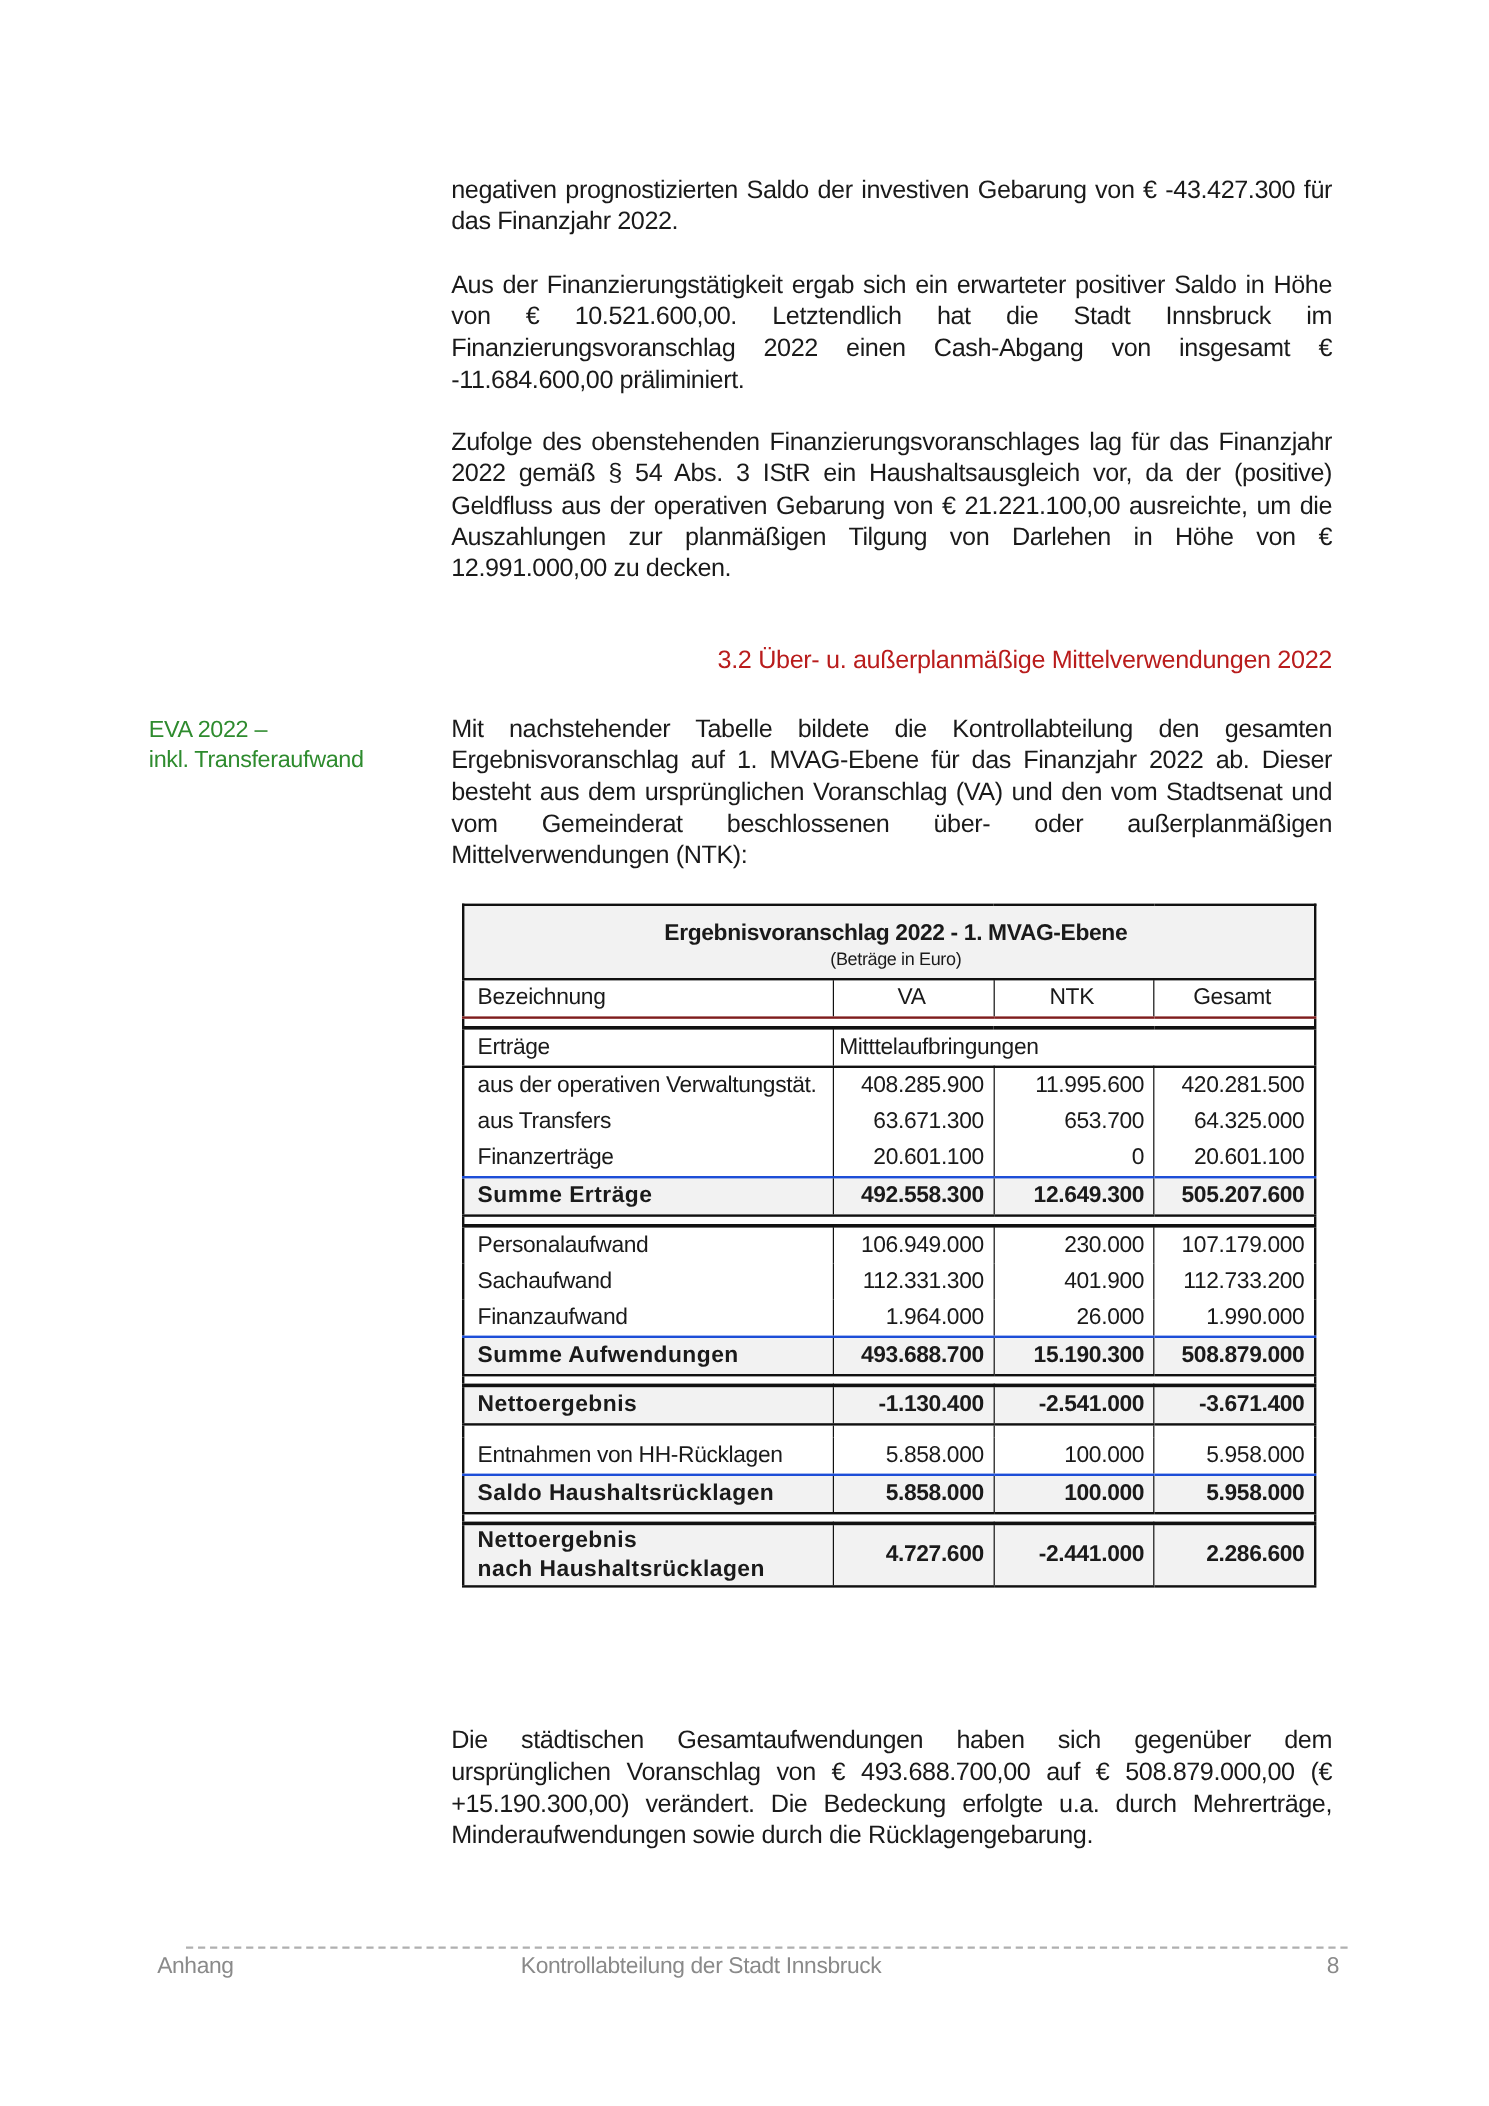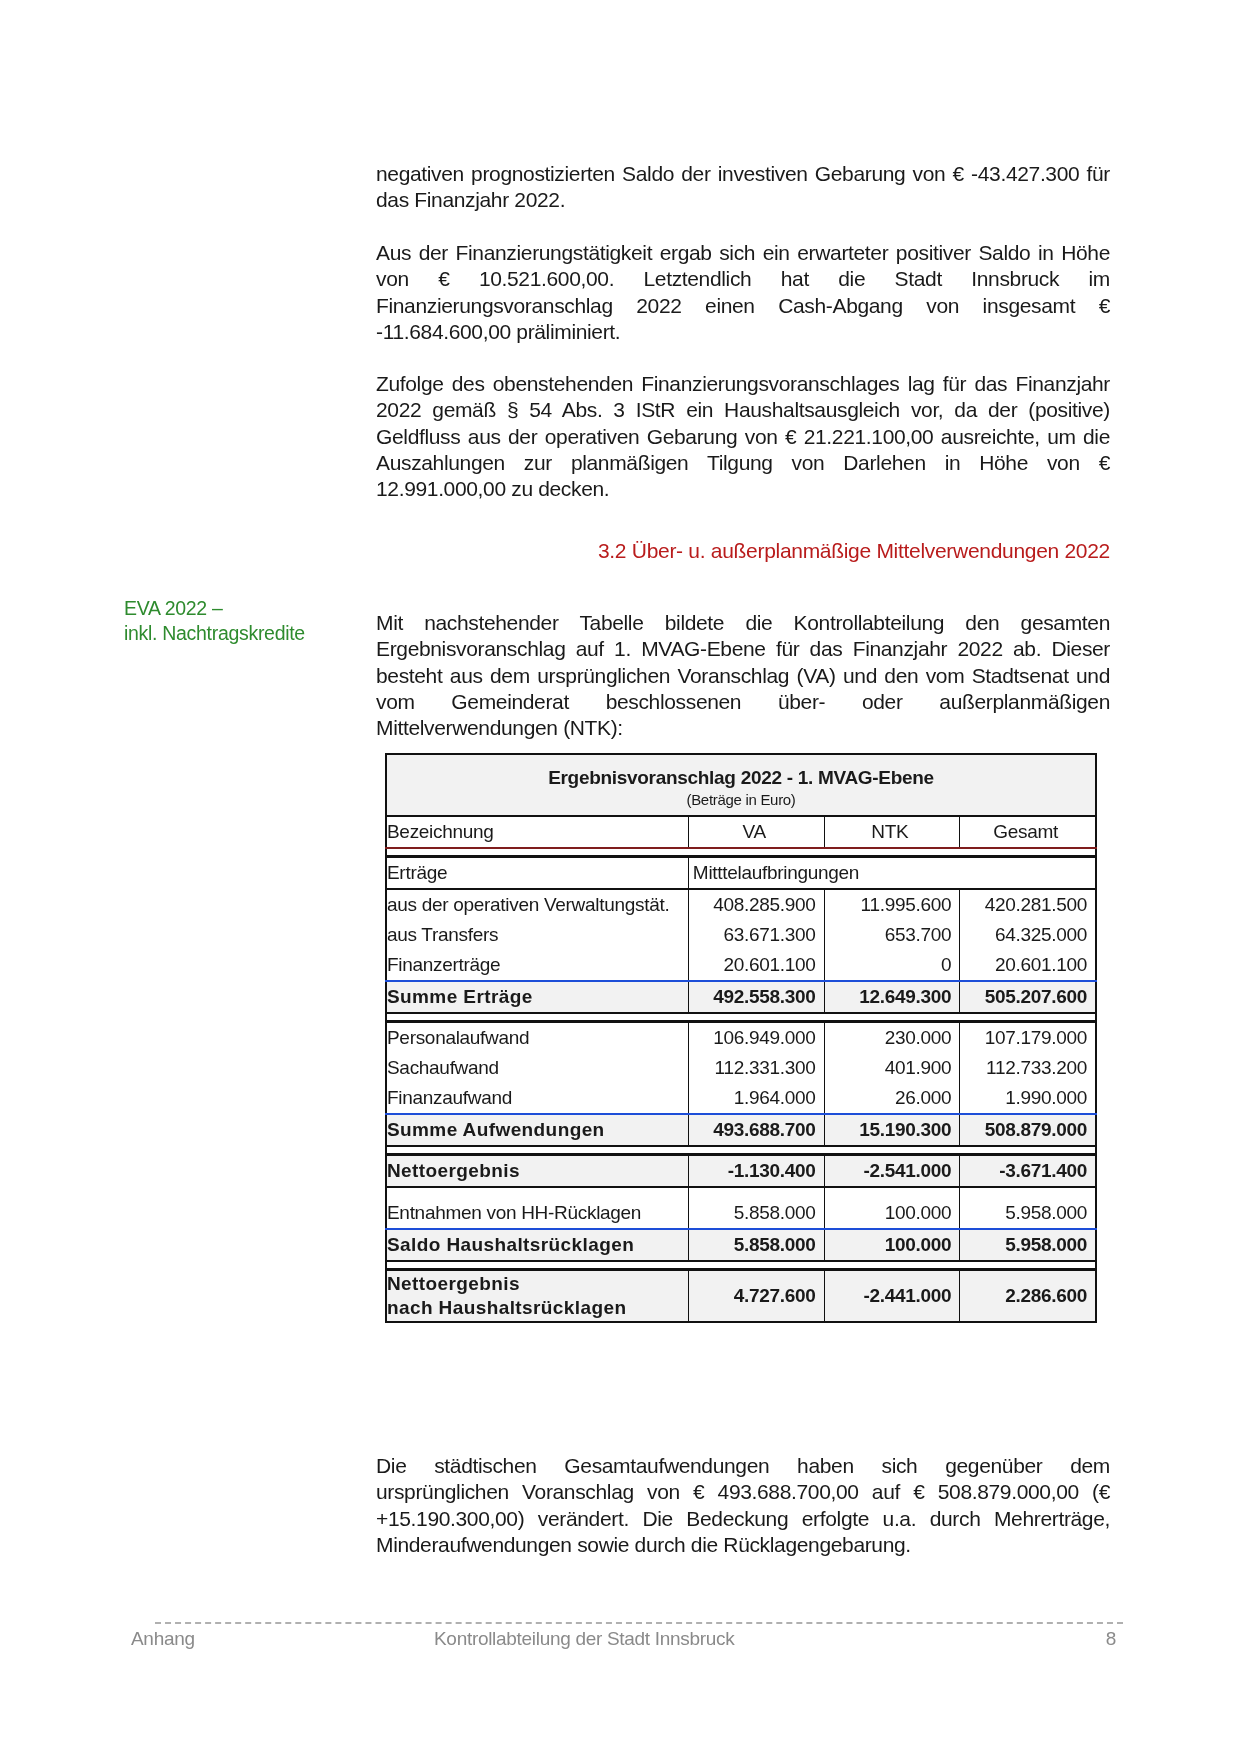--- a/index.html
+++ b/index.html
@@ -1,33 +1,33 @@
 <!DOCTYPE html>
 <html><head>
 <meta charset="utf-8">
 <style>
   html, body { margin:0; padding:0; background:#ffffff; }
   body { width:1241px; height:1755px; position:relative; overflow:hidden;
          font-family:"Liberation Sans", sans-serif; color:#1a1a1a; }
   .body-text { position:absolute; left:376px; width:734px; font-size:21px; line-height:26.3px;
-               text-align:justify; letter-spacing:-0.35px; font-stretch:condensed;margin-top:15px; }
+               text-align:justify; letter-spacing:-0.35px; font-stretch:condensed; }
   .body-text p { margin:0; }
   .p1 { top:146px; }
   .p2 { top:225px; }
   .p3 { top:356px; }
   .heading { position:absolute; top:539px; right:131px; font-size:21px; color:#b91c1c;
              letter-spacing:-0.3px; white-space:nowrap; }
   .margin-note { position:absolute; left:124px; top:596px; font-size:19.5px; line-height:25px;
                  color:#2e8b2e; letter-spacing:-0.3px; }
   .p4 { top:595px; }
 
   .tbl { position:absolute; left:385px; top:753px; width:712px; border:2px solid #111;
          border-collapse:collapse; font-size:19px; letter-spacing:-0.3px; }
   .tbl td { padding:0 8px 0 4px; height:30px; border-left:1px solid #111; white-space:nowrap; }
-  .tbl td:first-child { border-left:none; text-align:left; width:282px; padding-left:0; }
+  .tbl td:first-child { border-left:none; text-align:left; width:282px; padding-left:11px; }
   .tbl td.num { text-align:right; }
   .title-row td { background:#f2f2f2; text-align:center !important; border-bottom:2px solid #111;
                   height:60px; padding:0; }
   .t-main { font-weight:bold; font-size:19px; display:block; margin-top:4px; }
   .t-sub { font-size:15px; display:block; margin-top:2px; }
   .hdr td { border-bottom:2px solid #7f1d1d; text-align:center; }
   .hdr td:first-child { text-align:left; }
   .gap td { height:6px; padding:0; border-bottom:3px solid #111; }
   .sect td { border-bottom:2px solid #111; }
   .sect td.center { }
@@ -52,21 +52,21 @@
   <p>Aus der Finanzierungstätigkeit ergab sich ein erwarteter positiver Saldo in Höhe von € 10.521.600,00. Letztendlich hat die Stadt Innsbruck im Finanzierungsvoranschlag 2022 einen Cash-Abgang von insgesamt € -11.684.600,00 präliminiert.</p>
 </div>
 <div class="body-text p3">
   <p>Zufolge des obenstehenden Finanzierungsvoranschlages lag für das Finanzjahr 2022 gemäß § 54 Abs. 3 IStR ein Haushaltsausgleich vor, da der (positive) Geldfluss aus der operativen Gebarung von € 21.221.100,00 ausreichte, um die Auszahlungen zur planmäßigen Tilgung von Darlehen in Höhe von € 12.991.000,00 zu decken.</p>
 </div>
 
 <div class="heading">3.2  Über- u. außerplanmäßige Mittelverwendungen 2022</div>
 
 <div class="margin-note">
   <div>EVA 2022 –</div>
-  <div>inkl. Nachtragskredite</div>
+  <div>inkl. Transferaufwand</div>
 </div>
 
 <div class="body-text p4">
   <p>Mit nachstehender Tabelle bildete die Kontrollabteilung den gesamten Ergebnisvoranschlag auf 1. MVAG-Ebene für das Finanzjahr 2022 ab. Dieser besteht aus dem ursprünglichen Voranschlag (VA) und den vom Stadtsenat und vom Gemeinderat beschlossenen über- oder außerplanmäßigen Mittelverwendungen (NTK):</p>
 </div>
 
 <table class="tbl">
   <tbody>
       <tr class="title-row">
     <td colspan="4">

